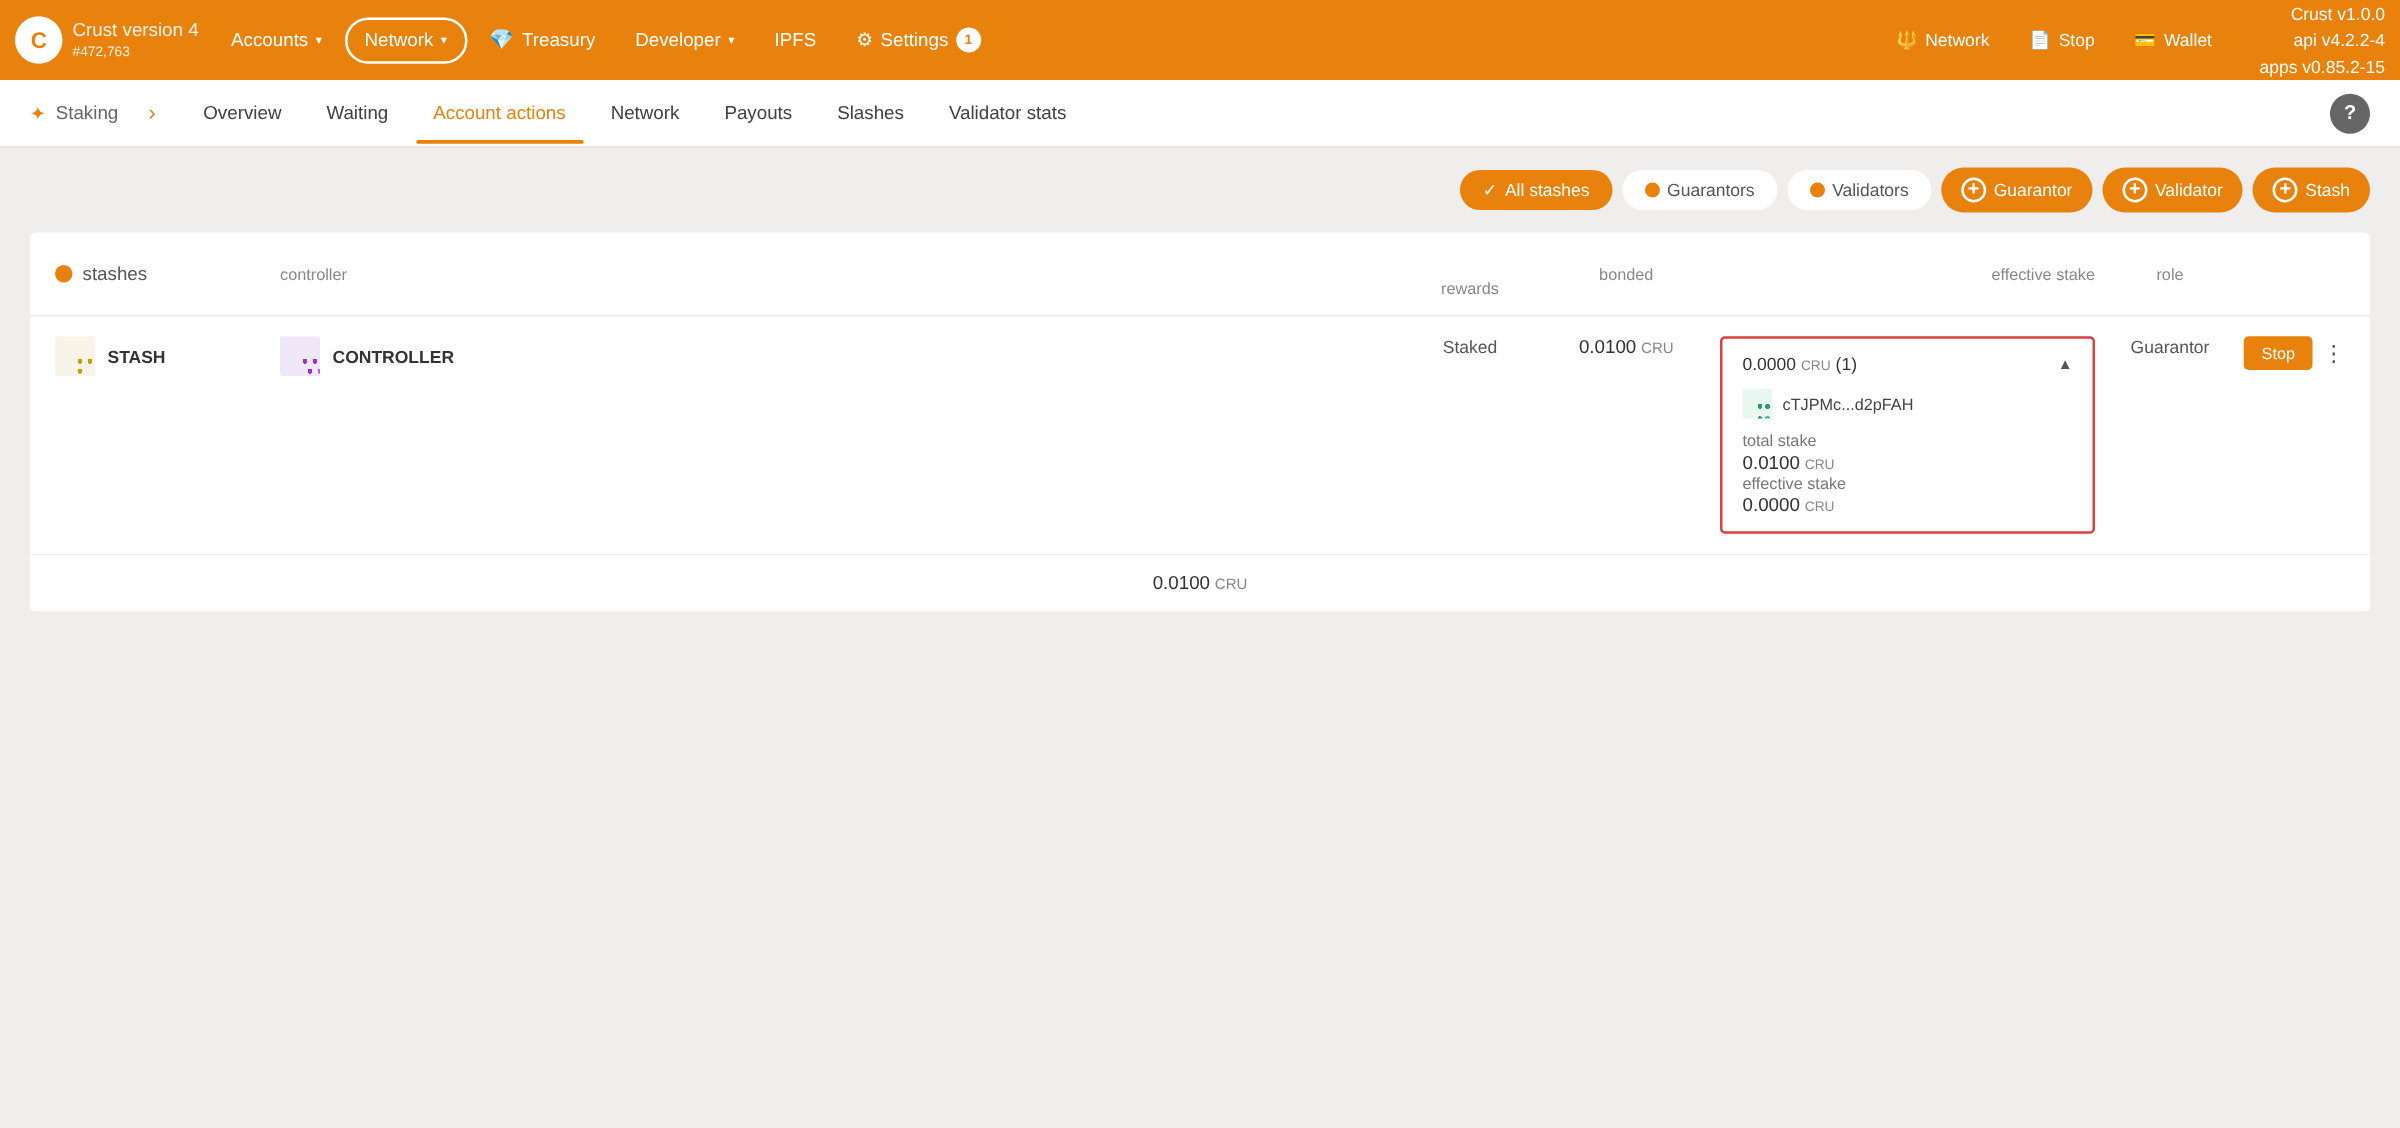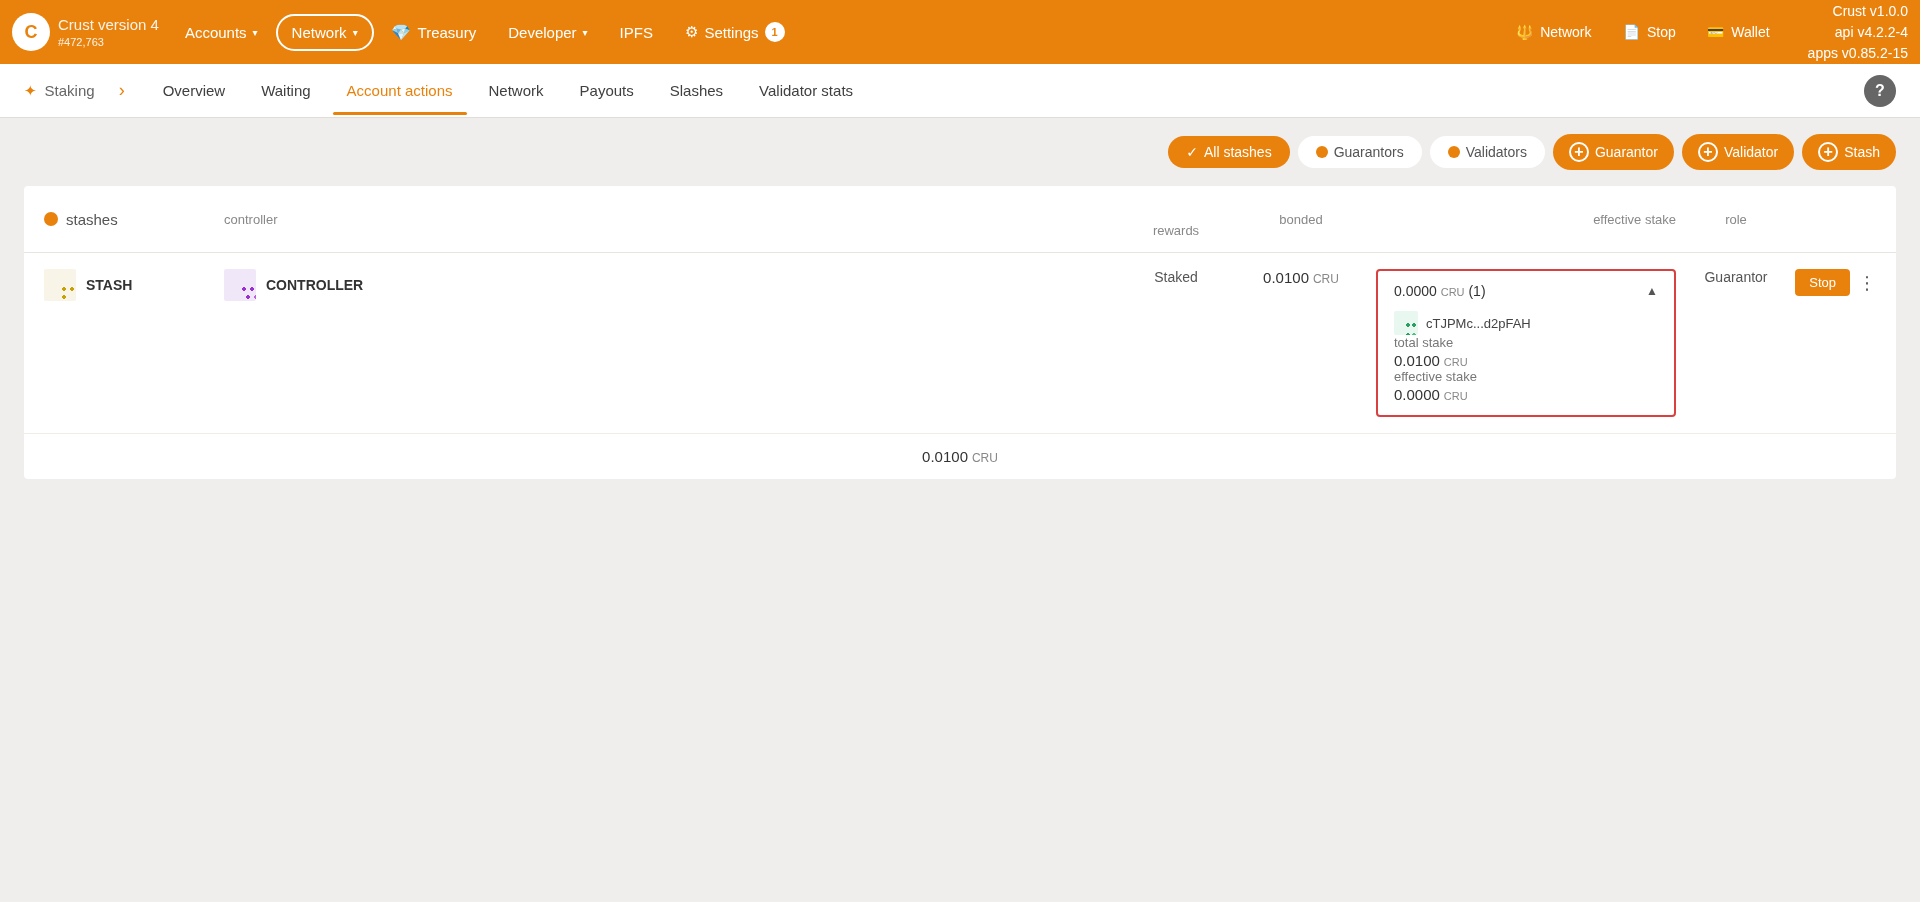--- a/index.html
+++ b/index.html
@@ -322,20 +322,21 @@
     .collapse-btn {
       background: none; border: none;
       cursor: pointer;
       font-size: 12px;
       color: #555;
     }
     .validator-item {
       display: flex;
       align-items: center;
       gap: 8px;
+      margin-bottom: 10px;
     }
     .validator-identicon {
       width: 24px; height: 24px;
       border-radius: 2px;
       background: 
         radial-gradient(circle, #28a060 2px, transparent 2px) 2px 2px,
         radial-gradient(circle, #28a060 2px, transparent 2px) 8px 2px,
         radial-gradient(circle, #50c080 2px, transparent 2px) 14px 6px,
         radial-gradient(circle, #28a060 2px, transparent 2px) 2px 12px,
         radial-gradient(circle, #50c080 2px, transparent 2px) 8px 12px,

